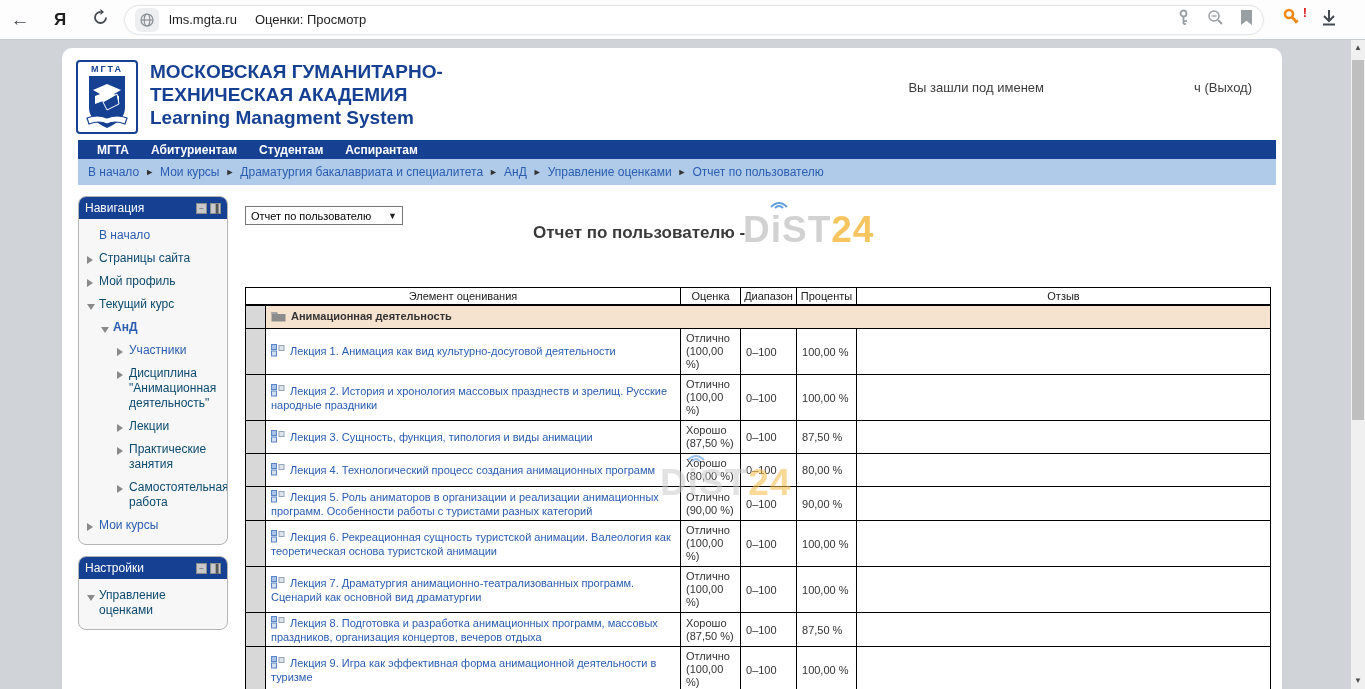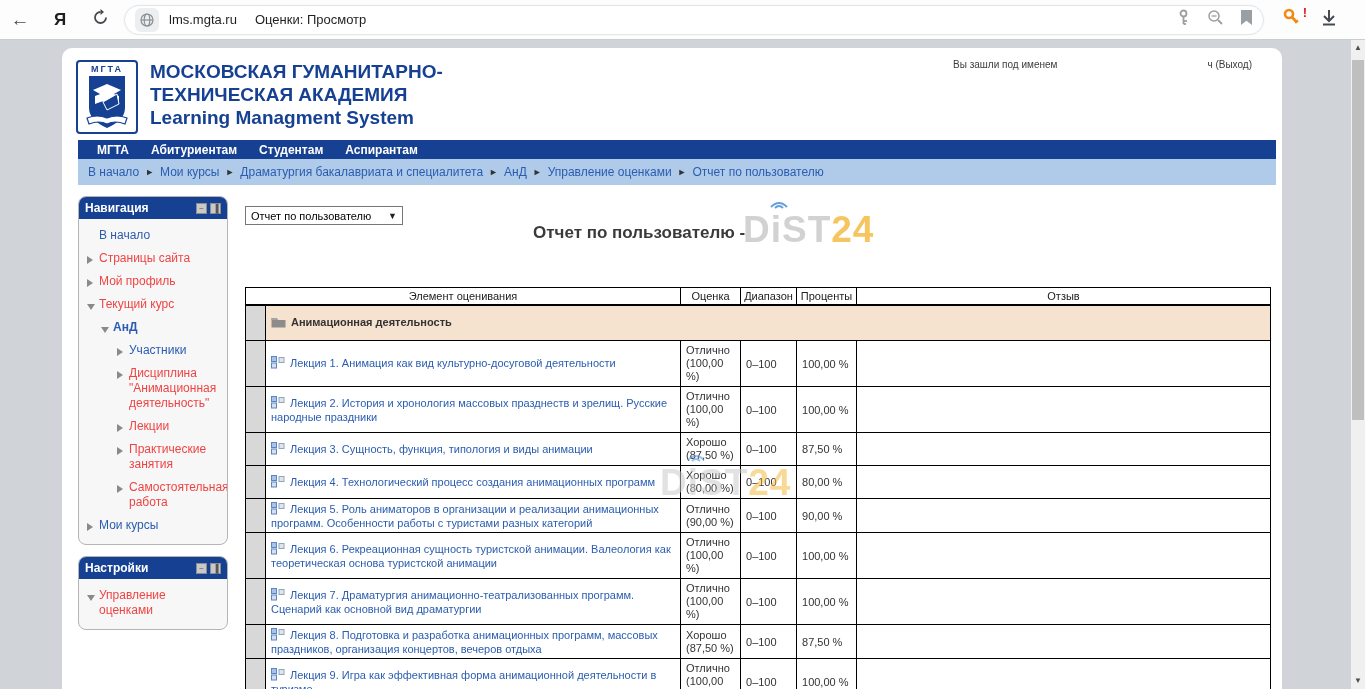--- a/index.html
+++ b/index.html
@@ -23,41 +23,41 @@
   .sb-arrow { position:absolute; left:0; width:14px; height:16px; color:#4e4e4e; font-size:8px; text-align:center; line-height:16px; }
   .sb-thumb { position:absolute; left:1px; top:20px; width:12px; height:360px; background:#bfbfbf; }
 
   
   .card { position:absolute; left:62px; top:48px; width:1220px; height:660px; background:#fff; border-radius:10px 10px 0 0; }
 
   .site-header { position:relative; height:92px; }
   .logo { position:absolute; left:14px; top:12px; width:62px; height:74px; border:2px solid #164193; border-radius:4px; background:#fff; display:flex; flex-direction:column; align-items:center; padding-top:2px; }
   .logo .logo-acr { color:#164193; font-size:9px; font-weight:bold; letter-spacing:2px; }
   .hdr-titles { position:absolute; left:88px; top:12px; color:#164193; font-weight:bold; line-height:23px; font-size:19px; }
-  .hdr-login { position:absolute; right:30px; top:11px; font-size:10px; color:#3c3c3c; }
+  .hdr-login { position:absolute; right:30px; top:32px; font-size:13px; color:#3c3c3c; }
   .hdr-login .gap { display:inline-block; width:150px; }
 
   .main-nav { position:absolute; left:16px; top:92px; width:1198px; height:19px; background:#164193; display:flex; align-items:center; padding-left:8px; }
   .nav-item { color:#fff; font-size:12px; font-weight:bold; padding:0 11px; cursor:pointer; }
 
   .breadcrumb { position:absolute; left:16px; top:111px; width:1198px; height:26px; background:#b0cbe9; display:flex; align-items:center; padding-left:10px; font-size:12px; }
   .bc-link { color:#2a5db0; cursor:pointer; }
   .bc-sep { color:#333; margin:0 6px; font-size:9px; }
 
   
   .sidebar { position:absolute; left:16px; top:148px; width:150px; }
   .block { border:1px solid #b5b5b5; border-radius:8px; background:#f7f7f7; overflow:hidden; margin-bottom:11px; }
   .block-header { background:#164193; height:22px; display:flex; align-items:center; padding:0 6px; }
-  .block-title { color:#fff; font-weight:bold; font-size:12px; flex:1; }
+  .block-title { color:#fff; font-weight:normal; font-size:12px; flex:1; }
   .hdr-btn { width:11px; height:11px; background:#c9c9c9; border:1px solid #8d8d8d; color:#555; font-size:8px; line-height:9px; text-align:center; margin-left:3px; cursor:pointer; }
   .block-body { padding:5px 4px 7px 6px; }
   .tree-item { display:flex; align-items:flex-start; padding:4px 2px; font-size:12px; line-height:15px; cursor:pointer; }
   .tree-item .ticon { flex:0 0 12px; margin-top:3px; display:flex; }
   .ind1 { padding-left:16px; } .ind2 { padding-left:32px; }
-  .tlabel.text { color:#ef4444; } .tlabel.link { color:#2a5db0; } .tlabel.link-bold { color:#2a5db0; font-weight:bold; }
+  .tlabel.text { color:#0c4a6e; } .tlabel.link { color:#2a5db0; } .tlabel.link-bold { color:#2a5db0; font-weight:bold; }
   .tri-r { width:0; height:0; border-left:6px solid #8a8a8a; border-top:4px solid transparent; border-bottom:4px solid transparent; margin-top:2px; }
   .tri-d { width:0; height:0; border-top:6px solid #8a8a8a; border-left:4px solid transparent; border-right:4px solid transparent; margin-top:4px; }
   .sq-bullet { width:7px; height:7px; background:#b5b0a8; border:1px solid #8d8880; margin-top:3px; }
 
   
   .main { position:absolute; left:183px; top:148px; width:1030px; height:512px; }
   .report-select { margin-top:10px; width:158px; height:19px; border:1px solid #777; background:#fff; font-size:11px; display:flex; align-items:center; padding:0 5px; cursor:pointer; }
   .report-select .arrow { margin-left:auto; font-size:9px; color:#222; }
   .page-title { position:absolute; left:288px; top:27px; font-size:17px; font-weight:bold; color:#3a3a3a; }
 
@@ -65,21 +65,21 @@
   .wm-gray { color:#cbcbcb; } .wm-orange { color:#f5bb45; }
   .wm1 { left:498px; top:5px; } .wm2 { left:415px; top:258px; opacity:.55; }
   .wm-i { position:relative; }
   .wm-arcs { position:absolute; left:-4px; top:-14px; }
 
   
   table.grades { border-collapse:collapse; margin-top:62px; table-layout:fixed; width:1025px; background:#fff; font-size:11px; }
   table.grades th, table.grades td { border:1px solid #000; padding:3px 5px; vertical-align:middle; }
   table.grades thead th { font-weight:normal; color:#222; text-align:center; height:17px; border-bottom:2px solid #000; padding:1px; }
   td.indent-cell { background:#d8d8d8; border-top:none; border-bottom:none; padding:0; }
-  tr.cat-row td.cat-cell { background:#f6e3cf; font-weight:bold; color:#333; height:36px; }
+  tr.cat-row td.cat-cell { background:#f6e3cf; font-weight:bold; color:#333; height:24px; }
   td.name-cell { color:#2a5db0; }
   td.name-cell .item-link { color:#2a5db0; font-weight:normal; cursor:pointer; }
   td.c { text-align:left; color:#333; }
   tr.item-row { height:30px; }
   td .cell-icon { display:inline-block; vertical-align:-2px; margin-right:5px; }
   .grade-two { line-height:13px; display:inline-block; }
 </style>
 </head>
 <body>
 

